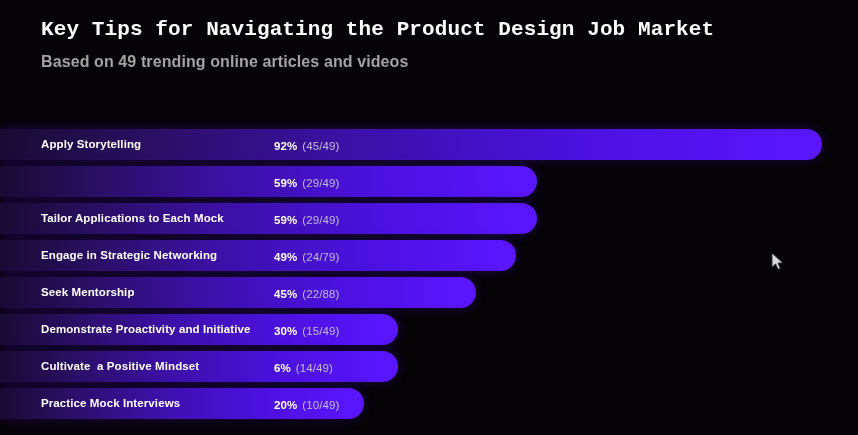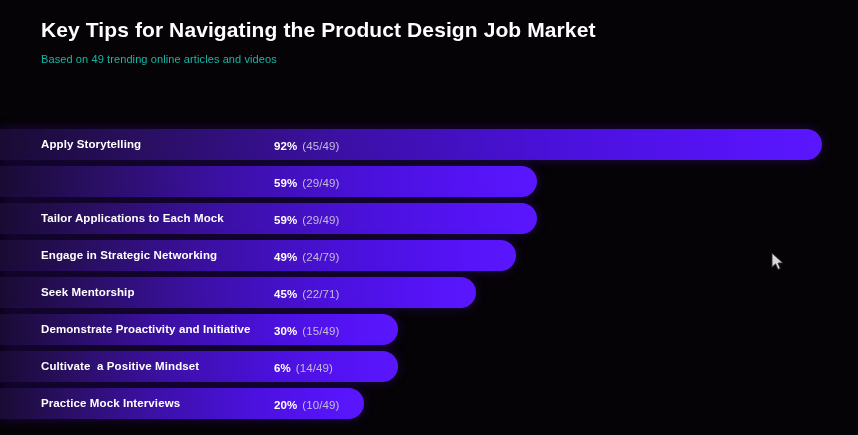--- a/index.html
+++ b/index.html
@@ -25,28 +25,29 @@
   }
   .chart-title {
     position: absolute;
     left: 41px;
     top: 18px;
     font-size: 21px;
     font-weight: bold;
     color: #ffffff;
     letter-spacing: 0.1px;
     white-space: nowrap;
+    font-family: Liberation Mono, monospace;
   }
   .chart-subtitle {
     position: absolute;
     left: 41px;
     top: 53px;
-    font-size: 11px;
-    font-weight: normal;
-    color: #14b8a6;
+    font-size: 16px;
+    font-weight: bold;
+    color: #a3a3a3;
     letter-spacing: 0.1px;
     white-space: nowrap;
   }
 
   
   .bars {
     position: absolute;
     left: 0;
     top: 129px;
     width: 858px;
@@ -130,21 +131,21 @@
       <div class="bar-stats"><span class="bar-pct">59%</span><span class="bar-count">(29/49)</span></div>
     </div>
     <div class="bar-row">
       <div class="bar-fill" style="width: 516px;"></div>
       <div class="bar-label">Engage in Strategic Networking</div>
       <div class="bar-stats"><span class="bar-pct">49%</span><span class="bar-count">(24/79)</span></div>
     </div>
     <div class="bar-row">
       <div class="bar-fill" style="width: 476px;"></div>
       <div class="bar-label">Seek Mentorship</div>
-      <div class="bar-stats"><span class="bar-pct">45%</span><span class="bar-count">(22/71)</span></div>
+      <div class="bar-stats"><span class="bar-pct">45%</span><span class="bar-count">(22/88)</span></div>
     </div>
     <div class="bar-row">
       <div class="bar-fill" style="width: 398px;"></div>
       <div class="bar-label">Demonstrate Proactivity and Initiative</div>
       <div class="bar-stats"><span class="bar-pct">30%</span><span class="bar-count">(15/49)</span></div>
     </div>
     <div class="bar-row">
       <div class="bar-fill" style="width: 398px;"></div>
       <div class="bar-label">Cultivate  a Positive Mindset</div>
       <div class="bar-stats"><span class="bar-pct">6%</span><span class="bar-count">(14/49)</span></div>

